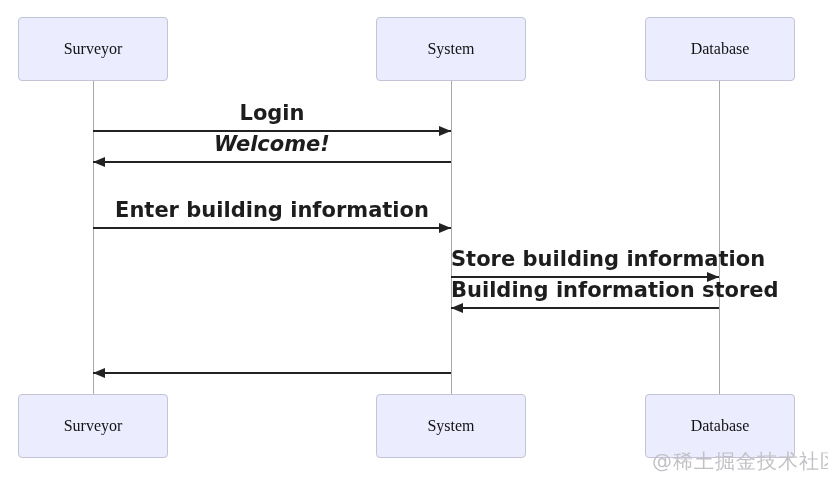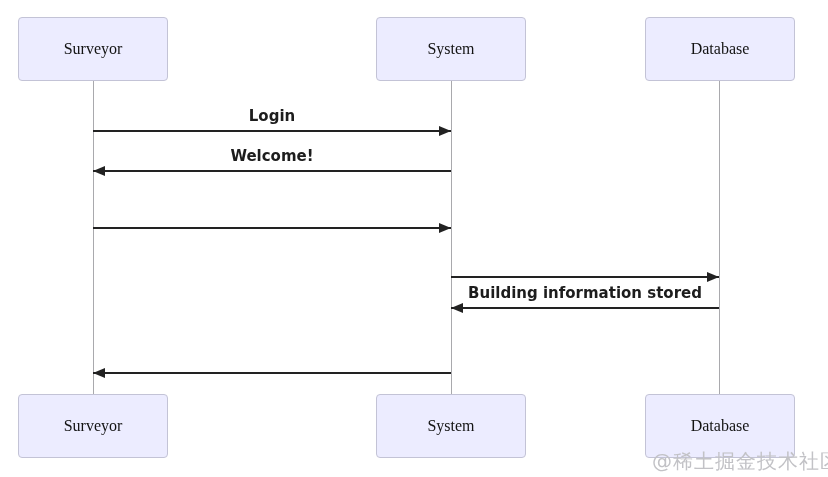--- a/index.html
+++ b/index.html
@@ -49,42 +49,42 @@
 
   
   .message { position: absolute; height: 25px; }
   .msg-label {
     position: absolute;
     left: 0; right: 0;
     bottom: 7px;
     text-align: center;
     font-family: "DejaVu Sans", sans-serif;
     font-weight: bold;
-    font-size: 15px;
+    font-size: 21px;
     color: #1d1d1d;
     white-space: nowrap;
   }
   .msg-line {
     position: absolute;
     left: 0; right: 0; bottom: 0;
     height: 2px;
     background: #222222;
   }
   .arrowhead {
     position: absolute;
     top: -4px;
     width: 0; height: 0;
     border-top: 5px solid transparent;
     border-bottom: 5px solid transparent;
   }
   .dir-right .arrowhead { right: 0; border-left: 12px solid #222222; }
   .dir-left  .arrowhead { left: 0;  border-right: 12px solid #222222; }
 
   .m1 { left: 93px;  top: 107px; width: 358px; }
-  .m2 { left: 93px;  top: 147px; width: 358px; }
+  .m2 { left: 93px;  top: 138px; width: 358px; font-style: italic; }
   .m3 { left: 93px;  top: 204px; width: 358px; }
   .m4 { left: 451px; top: 253px; width: 268px; }
   .m5 { left: 451px; top: 284px; width: 268px; }
   .m6 { left: 93px;  top: 349px; width: 358px; }
 
   
   .watermark {
     position: absolute;
     left: 652px;
     top: 448px;
@@ -122,26 +122,28 @@
   </div>
 
   <div class="message m2 dir-left">
     <div class="msg-label">Welcome!</div>
     <div class="msg-line">
       <span class="arrowhead"></span>
     </div>
   </div>
 
   <div class="message m3 dir-right">
+    <div class="msg-label">Enter building information</div>
     <div class="msg-line">
       <span class="arrowhead"></span>
     </div>
   </div>
 
   <div class="message m4 dir-right">
+    <div class="msg-label">Store building information</div>
     <div class="msg-line">
       <span class="arrowhead"></span>
     </div>
   </div>
 
   <div class="message m5 dir-left">
     <div class="msg-label">Building information stored</div>
     <div class="msg-line">
       <span class="arrowhead"></span>
     </div>

